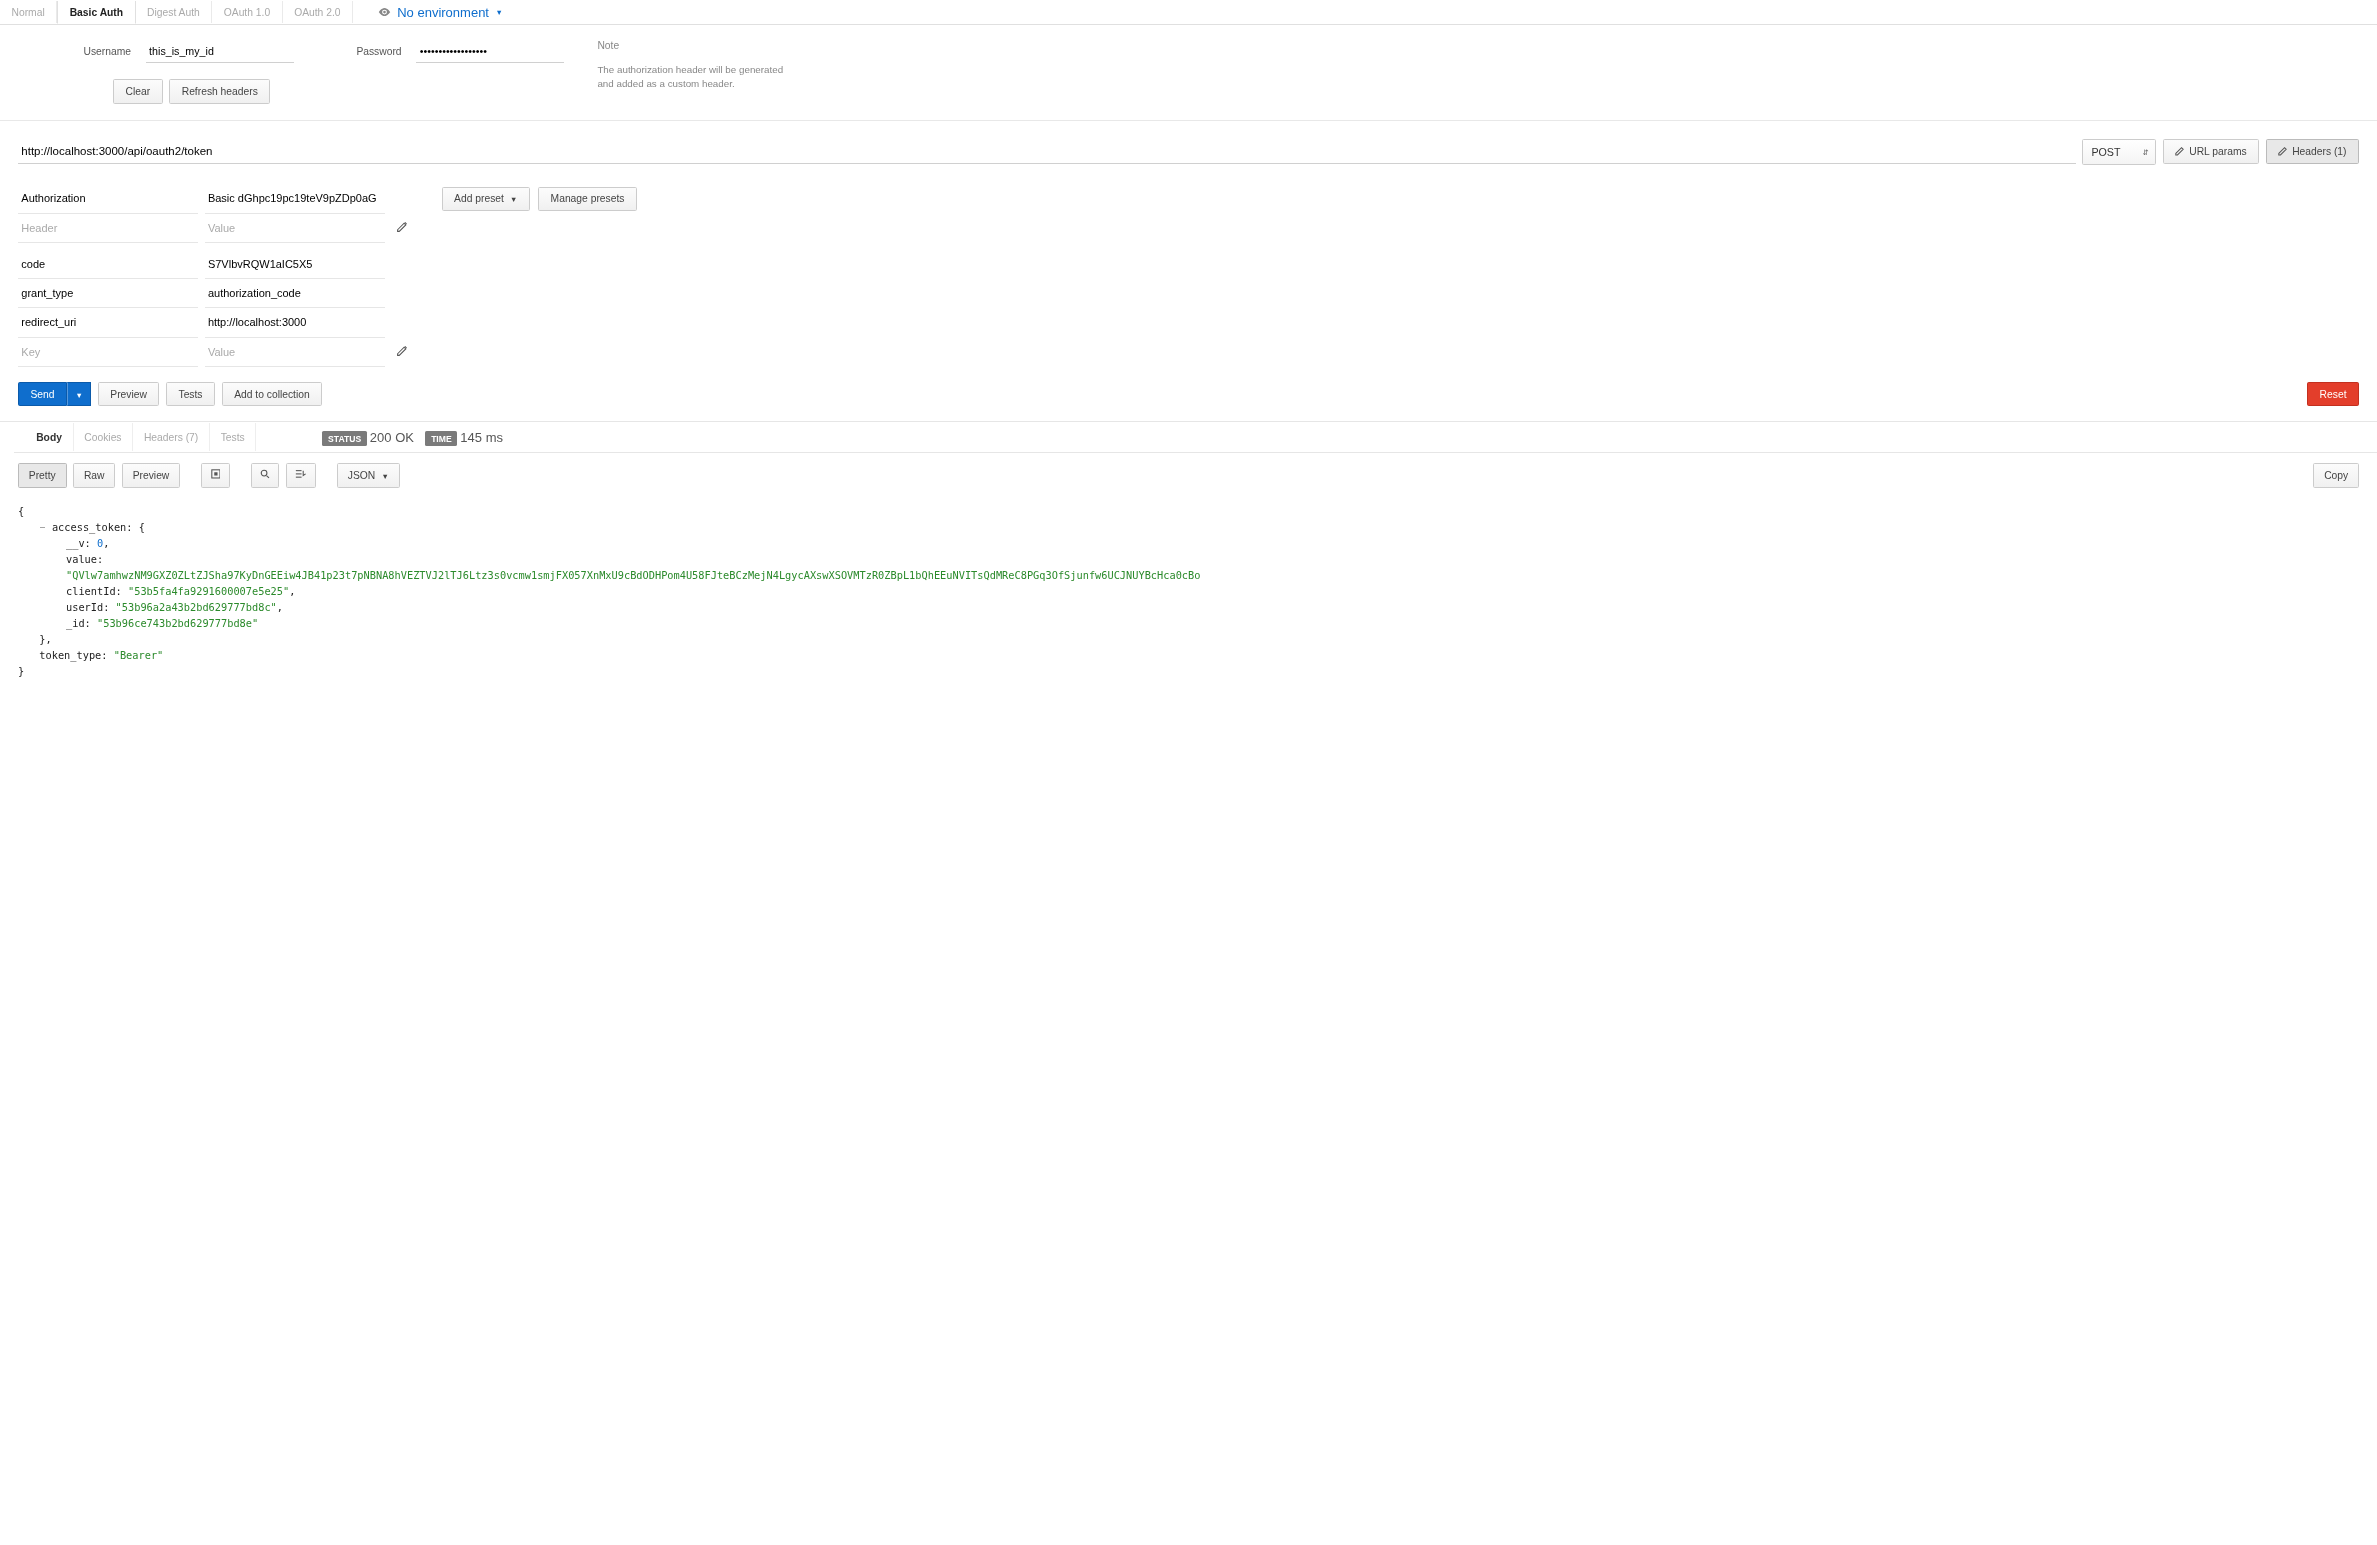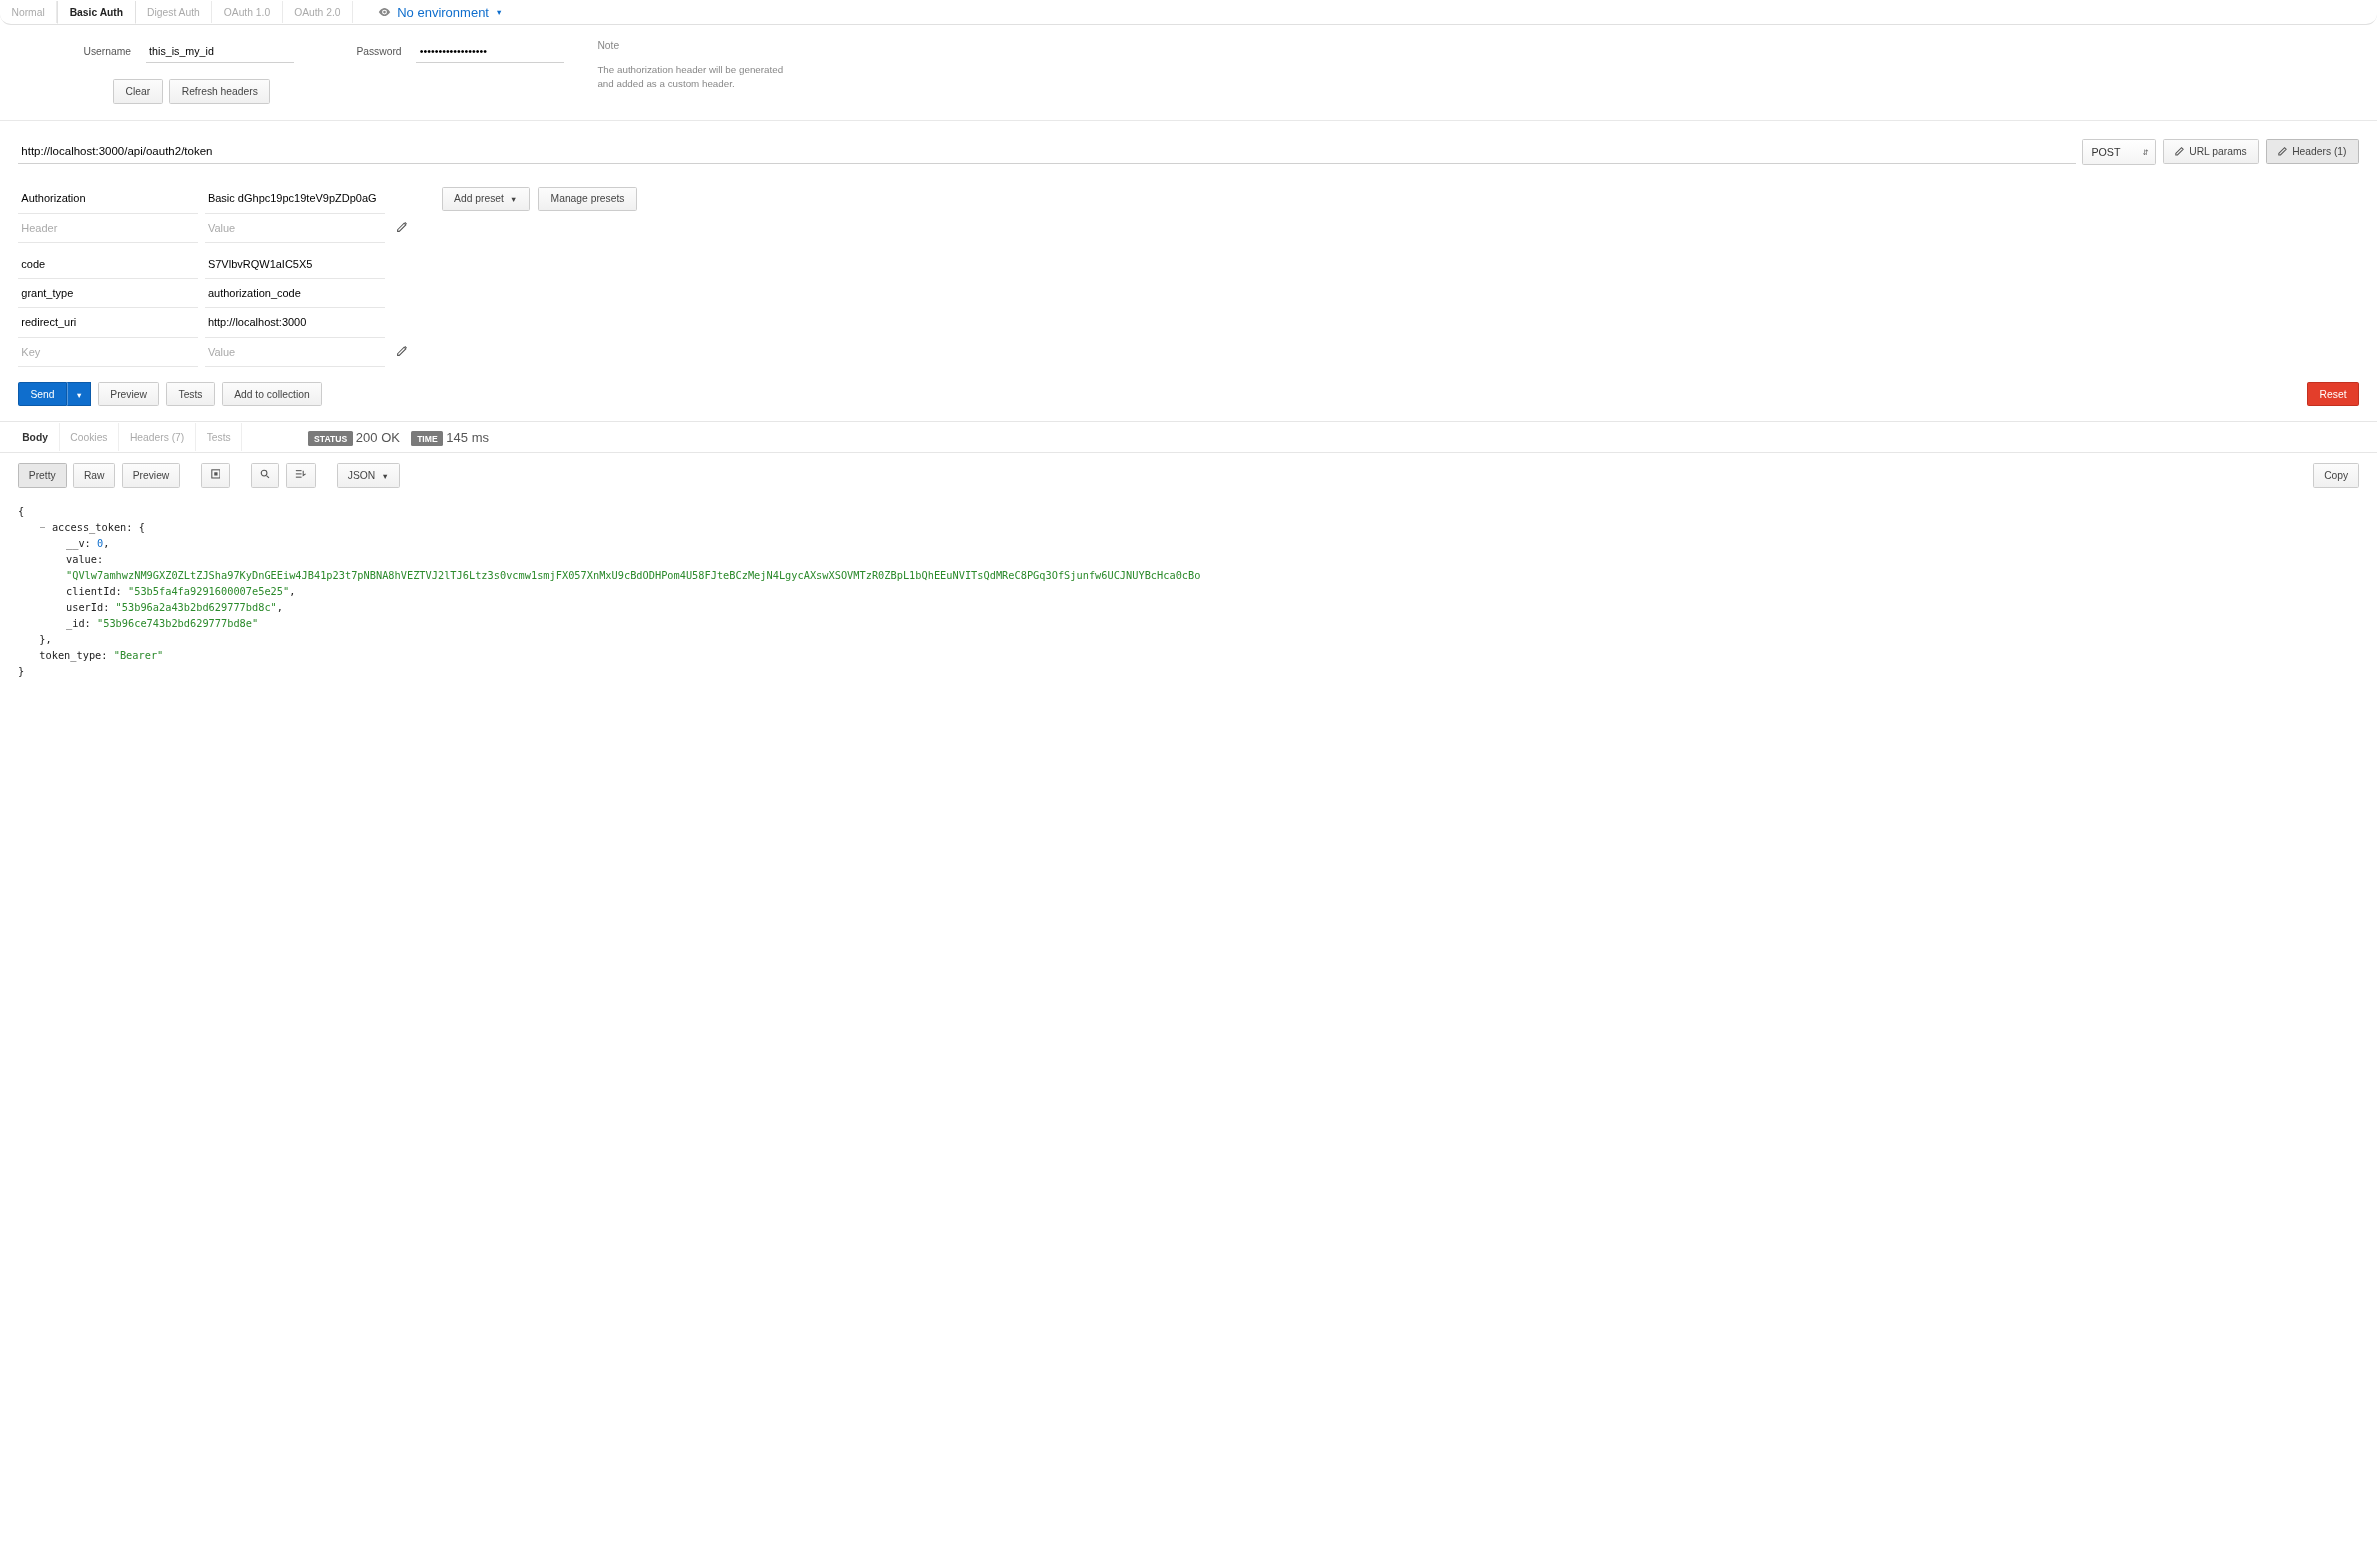--- a/index.html
+++ b/index.html
@@ -7,21 +7,20 @@
     font-family: "Helvetica Neue", Helvetica, Arial, sans-serif;
     font-size: 10.7px;
     color: #333;
     background: #fff;
   }
   .top-tabs {
     display: flex;
     align-items: center;
     border-bottom: 0.8px solid #e0e0e0;
     height: 25.4px;
-    border-radius: 11px;
   }
   .top-tabs .tab {
     padding: 5.7px 11.5px;
     color: #aaa;
     cursor: pointer;
     border-right: 0.8px solid #eaeaea;
     font-size: 10.3px;
   }
   .top-tabs .tab.active {
     color: #222;
@@ -241,20 +240,21 @@
   .response-section {
     border-top: 0.8px solid #e6e6e6;
     margin-top: 14.8px;
   }
   .resp-tabs {
     display: flex;
     align-items: center;
     height: 31px;
     border-bottom: 0.8px solid #e6e6e6;
     padding: 0 11.5px;
+    margin-left: 14px;
   }
   .resp-tabs .rtab {
     padding: 8.2px 10.7px;
     font-size: 10.3px;
     color: #aaa;
     cursor: pointer;
     border-right: 0.8px solid #eee;
   }
   .resp-tabs .rtab.active { color: #333; font-weight: 600; }
   .resp-meta {

